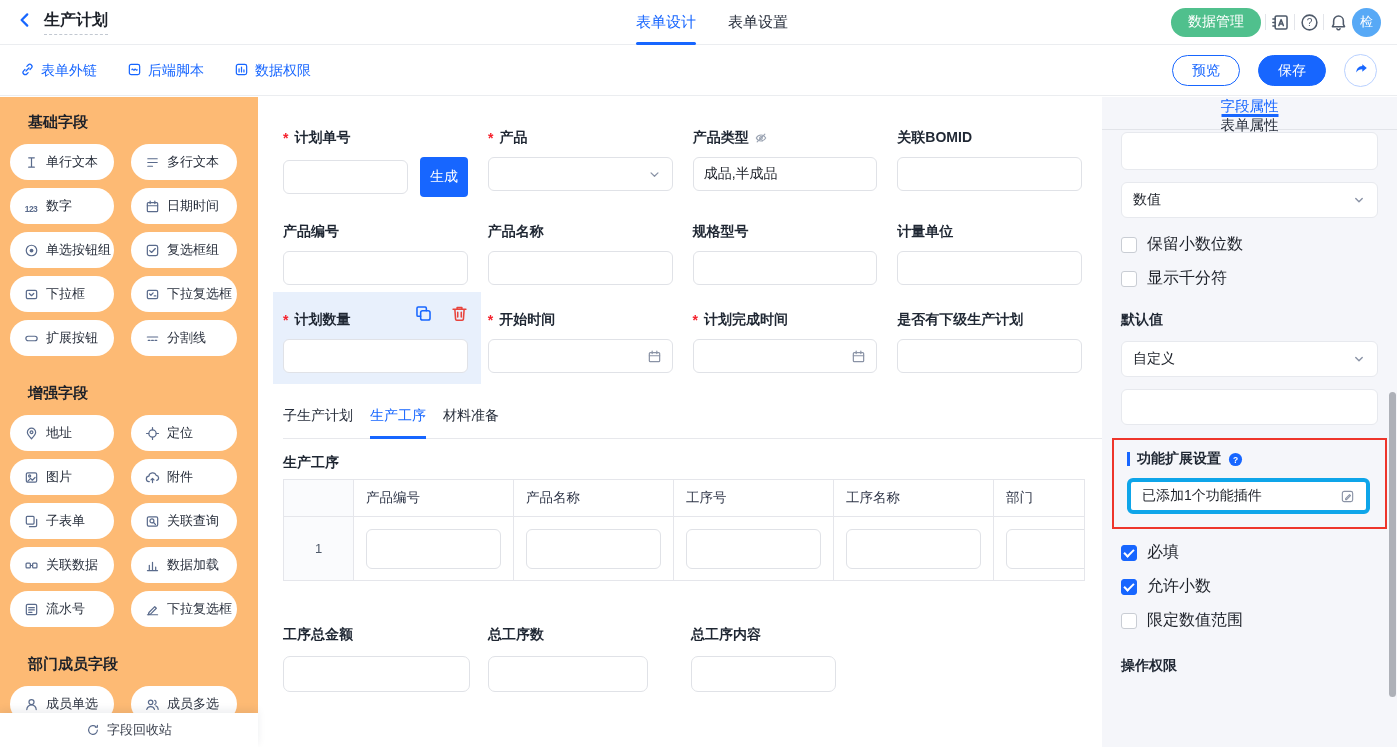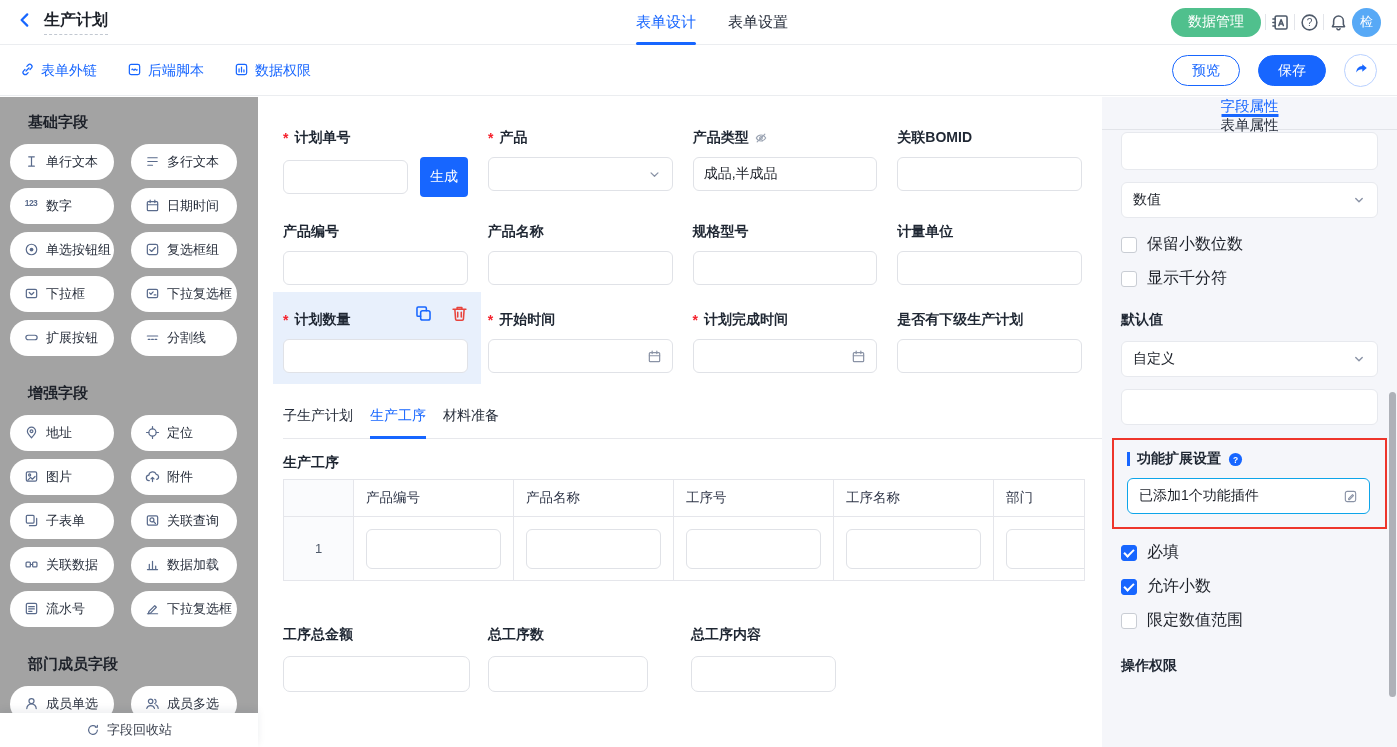--- a/index.html
+++ b/index.html
@@ -24,28 +24,28 @@
   
   .toolbar{position:absolute;top:46px;left:0;right:0;height:50px;background:#fff;border-bottom:1px solid #ebedf0;display:flex;align-items:center;padding:0 20px;box-sizing:border-box;z-index:19;}
   .tb-link{display:flex;align-items:center;gap:6px;color:#1766ff;font-size:14px;margin-right:30px;cursor:pointer;}
   .tb-link .ic svg{width:15px;height:15px;}
   .tb-right{margin-left:auto;display:flex;align-items:center;gap:18px;}
   .btn-outline{background:#fff;border:1px solid #1766ff;color:#1766ff;border-radius:16px;height:31px;padding:0 19px;font-size:14px;cursor:pointer;}
   .btn-primary{background:#1766ff;border:1px solid #1766ff;color:#fff;border-radius:16px;height:31px;padding:0 19px;font-size:14px;cursor:pointer;}
   .btn-share{width:31px;height:31px;border-radius:50%;background:#fff;border:1px solid #b9d1ff;display:flex;align-items:center;justify-content:center;cursor:pointer;}
   .btn-share svg{width:16px;height:16px;}
   
-  .sidebar{position:absolute;top:97px;left:0;bottom:0;width:284px;background:#a3a3a3;overflow:hidden;}
+  .sidebar{position:absolute;top:97px;left:0;bottom:0;width:284px;background:#fdba74;overflow:hidden;}
   .sb-title{font-size:15px;font-weight:700;color:#1d2129;margin:0 0 12px 28px;}
   .sb-sec1{padding-top:16px;}
   .sb-sec{padding-top:20px;}
   .sb-grid{display:flex;flex-wrap:wrap;padding-left:10px;}
   .sb-item{width:104px;height:36px;border-radius:18px;background:#fff;display:flex;align-items:center;padding-left:13px;margin:0 17px 8px 0;font-size:13px;color:#272e3b;box-sizing:border-box;cursor:grab;white-space:nowrap;}
   .sb-item:nth-child(2n){margin-right:0;width:106px;}
-  .sb-item .ic{width:16px;height:16px;margin-right:7px;color:#5a6b8c;display:flex;align-items:flex-start;justify-content:center;flex:none;}
+  .sb-item .ic{width:16px;height:16px;margin-right:7px;color:#5a6b8c;display:flex;align-items:flex-end;justify-content:center;flex:none;}
   .sb-item .ic svg{width:15px;height:15px;}
   .sb-item.stub{color:transparent;}
   .sb-scrollbar{position:absolute;top:3px;right:3px;width:8px;height:600px;background:#b6b9c0;border-radius:4px;}
   .sb-footer{position:absolute;left:0;bottom:0;width:258px;height:34px;background:#fff;box-shadow:0 -3px 8px rgba(31,41,61,.08);display:flex;align-items:center;justify-content:center;gap:7px;font-size:13px;color:#3d4350;cursor:pointer;z-index:3;}
   .sb-footer .ic{color:#5a6b8c;display:flex;}
   .sb-footer .ic svg{width:14px;height:14px;}
   
   .canvas{position:absolute;top:97px;left:258px;width:844px;bottom:0;background:#fff;overflow:hidden;}
   .cv-inner{padding:32px 0 0 25px;position:relative;}
   .cv-row{display:flex;margin-bottom:26px;}
@@ -99,21 +99,21 @@
   .cb-row{display:flex;align-items:center;gap:10px;margin-top:13px;font-size:16px;color:#1d2129;cursor:pointer;}
   .cb-group-first .cb-row:first-child{margin-top:16px;}
   .cb{width:16px;height:16px;border:1px solid #c9cdd4;border-radius:3px;background:#fff;box-sizing:border-box;flex:none;}
   .cb.on{background:#1766ff;border-color:#1766ff;}
   .cb.on::after{content:"";display:block;width:8px;height:4px;border-left:2px solid #fff;border-bottom:2px solid #fff;transform:rotate(-45deg);margin:3px 0 0 2px;}
   .ext-box{margin:13px -9px 0;border:2px solid #ee352b;padding:10px 15px 13px 13px;}
   .ext-title{display:flex;align-items:center;gap:7px;font-size:14px;font-weight:700;color:#1f2733;}
   .blue-bar{width:3px;height:14px;background:#1766ff;flex:none;}
   .q-ic{display:flex;}
   .q-ic svg{width:15px;height:15px;}
-  .ext-field{margin-top:10px;height:36px;background:#fff;border:1px solid #0ea5e9;border-radius:6px;display:flex;align-items:center;padding:0 11px;font-size:14px;color:#1d2129;box-sizing:border-box;cursor:pointer;}
+  .ext-field{margin-top:10px;height:36px;background:#fff;border:4px solid #0ea5e9;border-radius:6px;display:flex;align-items:center;padding:0 11px;font-size:14px;color:#1d2129;box-sizing:border-box;cursor:pointer;}
   .ext-field .tail{margin-left:auto;color:#8a93a6;display:flex;}
   .ext-field .tail svg{width:15px;height:15px;}
   .pn-scrollbar{position:absolute;right:1px;top:295px;width:7px;height:305px;background:#aeb1b8;border-radius:4px;}
   .mt26{margin-top:26px;}
 </style>
 </head>
 <body>
 
 <div id="app" class="nosel">
 

